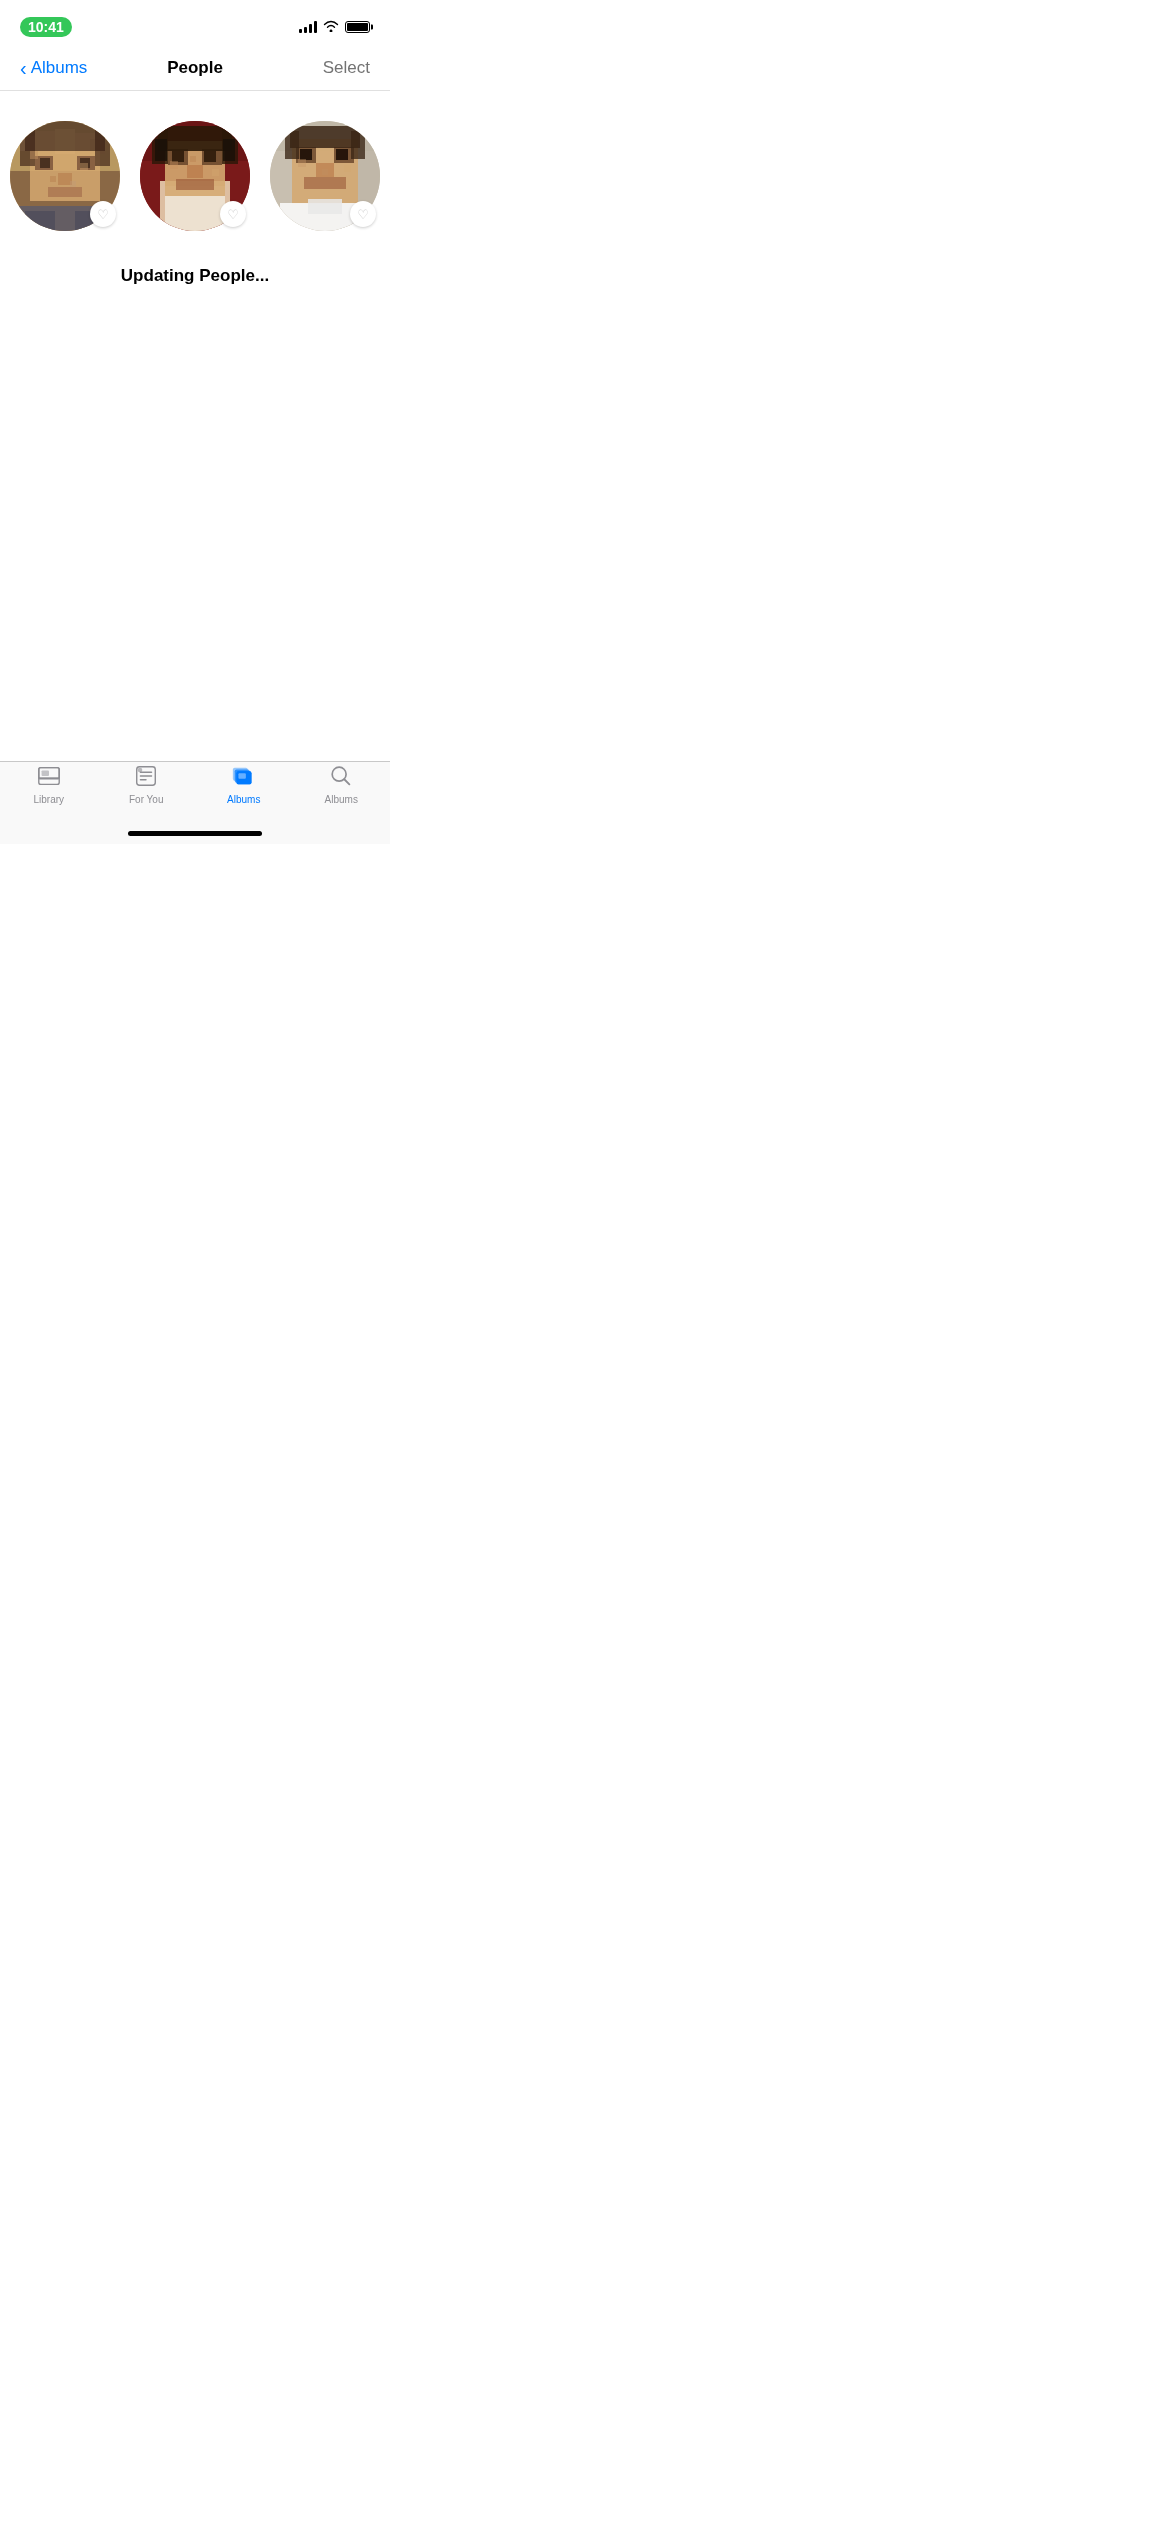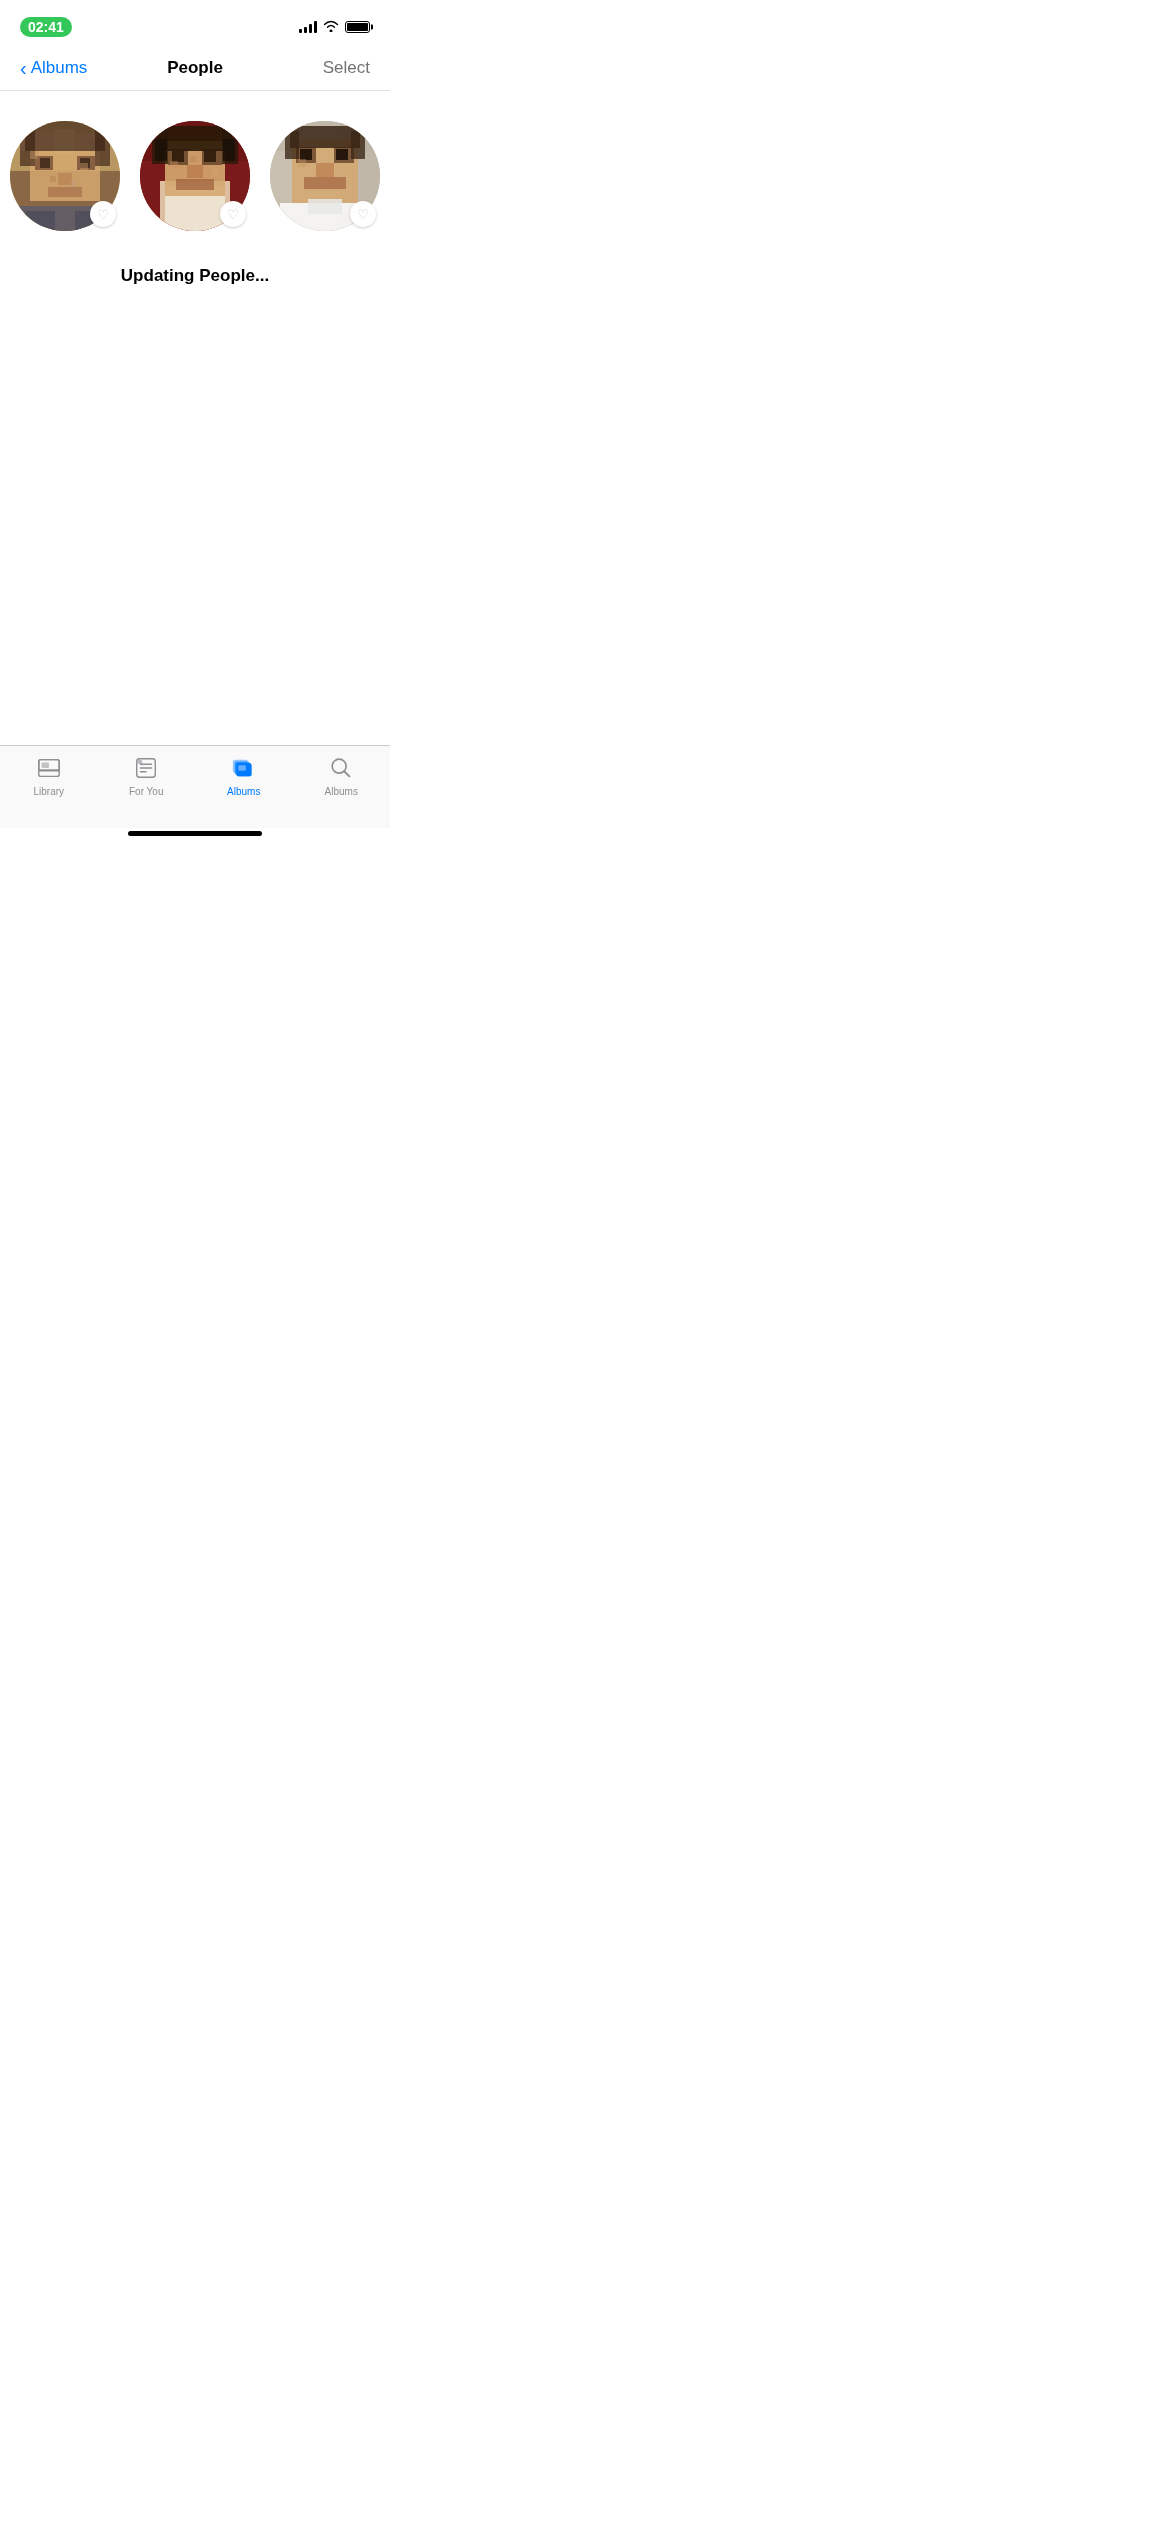--- a/index.html
+++ b/index.html
@@ -182,29 +182,28 @@
 
     .message-body {
       font-size: 14px;
       color: #8e8e93;
       line-height: 1.5;
     }
 
     
     .tab-bar {
       position: absolute;
-      bottom: 16px;
+      bottom: 0;
       left: 0;
       right: 0;
       height: 83px;
       background: rgba(249, 249, 249, 0.94);
       border-top: 0.5px solid #c8c8c8;
       display: flex;
       align-items: flex-start;
-      padding-top: 8px;
     }
 
     .tab-item {
       flex: 1;
       display: flex;
       flex-direction: column;
       align-items: center;
       gap: 4px;
       cursor: pointer;
     }
@@ -254,21 +253,21 @@
       height: 110px;
       border-radius: 50%;
       overflow: hidden;
     }
 
   </style>
 </head>
 <body>
 
 <div class="status-bar">
-  <div class="status-time">02:41</div>
+  <div class="status-time">10:41</div>
   <div class="status-icons">
     <div class="signal-bars">
       <span></span>
         <span></span>
         <span></span>
         <span></span>
     </div>
     <div>
       <svg width="16" height="12" viewBox="0 0 16 12">
         <path d="M8 9.5C8.8 9.5 9.5 10.2 9.5 11S8.8 12.5 8 12.5 6.5 11.8 6.5 11 7.2 9.5 8 9.5z" fill="#000"></path>

